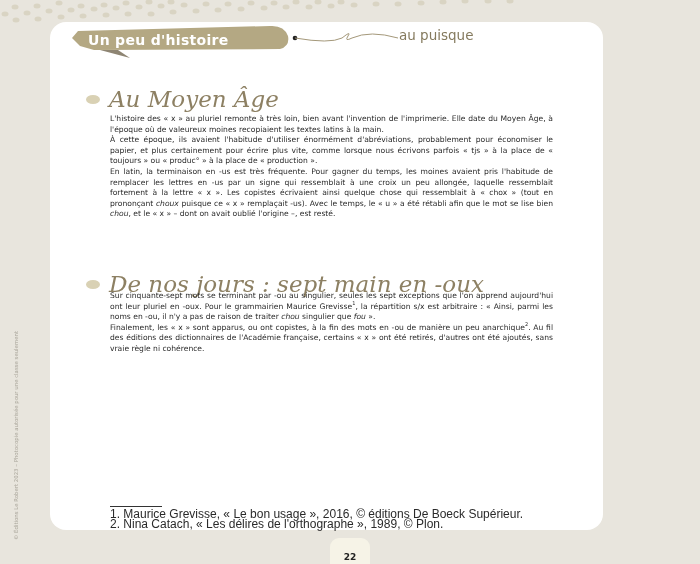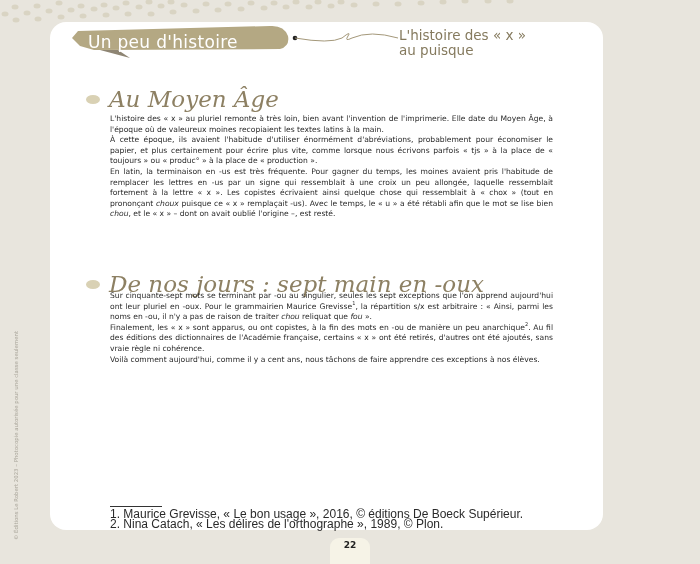--- a/index.html
+++ b/index.html
@@ -12,22 +12,22 @@
   .page {
     position:absolute; left:50px; top:22px; width:553px; height:508px;
     background:#ffffff; border-radius:16px;
   }
   .ribbon {
     position:absolute; left:70px; top:24px; width:230px; height:32px;
   }
   .ribbon svg { position:absolute; left:0; top:0; }
   .ribbon-title {
     position:absolute; left:88px; top:32px;
-    font-family:"DejaVu Sans", sans-serif; font-weight:normal;
-    font-size:17px; color:#ffffff; letter-spacing:0.3px;
+    font-family:"DejaVu Sans", sans-serif; font-weight:bold;
+    font-size:14px; color:#ffffff; letter-spacing:0.3px;
     white-space:nowrap;
   }
   .string { position:absolute; left:290px; top:24px; }
   .subtitle {
     position:absolute; left:399px; top:28px; width:190px;
     font-family:"DejaVu Sans", sans-serif; font-size:13.5px; line-height:15px;
     color:#857a5e;
   }
   .section-head {
     position:absolute; left:86px;
@@ -55,21 +55,21 @@
     font-family:Liberation Sans, sans-serif; font-size:12px; line-height:10px;
     color:#2a2a2a;
   }
   .footnotes p { margin:0; }
   .page-tab {
     position:absolute; left:330px; top:538px; width:40px; height:30px;
     background:#f6f3e7; border-radius:9px 9px 0 0;
     text-align:center;
   }
   .page-number {
-    display:block; padding-top:2px;
+    display:block; padding-top:14px;
     font-family:"DejaVu Sans", sans-serif; font-weight:bold; font-size:9px; color:#222;
   }
   .side-credit {
     position:absolute; left:13px; top:540px;
     transform-origin:0 0; transform:rotate(-90deg);
     font-family:"DejaVu Sans", sans-serif; font-size:5.4px; color:#a9a59a;
     white-space:nowrap;
   }
   sup { font-size:5px; line-height:0; }
 </style>
@@ -136,42 +136,40 @@
     <path d="M2,14 L8,7 L200,2 Q214,1 218,12 Q220,22 210,25 L24,26 L10,22 Z" fill="#b4a883"></path>
   </svg>
 </div>
 <span class="ribbon-title">Un peu d'histoire</span>
 
 <svg class="string" width="112" height="32" viewBox="0 0 112 32">
   <circle cx="5" cy="14" r="2.3" fill="#222"></circle>
   <path d="M5,14 Q40,20 52,14 Q62,6 58,12 Q54,18 62,14 Q80,6 108,14" fill="none" stroke="#a4987a" stroke-width="1"></path>
 </svg>
 <div class="subtitle">
-  <div>L'histoire des « x »</div>
   <div>au puisque</div>
 </div>
 
 <div class="section-head" style="top:86px;">
   <span class="bullet"></span>
   <span class="section-title">Au Moyen Âge</span>
 </div>
 <div class="body" style="top:114px;">
   <p>L'histoire des « x » au pluriel remonte à très loin, bien avant l'invention de l'imprimerie. Elle date du Moyen Âge, à l'époque où de valeureux moines recopiaient les textes latins à la main.</p>
   <p>À cette époque, ils avaient l'habitude d'utiliser énormément d'abréviations, probablement pour économiser le papier, et plus certainement pour écrire plus vite, comme lorsque nous écrivons parfois « tjs » à la place de « toujours » ou « produc° » à la place de « production ».</p>
   <p><span>En latin, la terminaison en -us est très fréquente. Pour gagner du temps, les moines avaient pris l'habitude de remplacer les lettres en -us par un signe qui ressemblait à une croix un peu allongée, laquelle ressemblait fortement à la lettre « x ». Les copistes écrivaient ainsi quelque chose qui ressemblait à « chox » (tout en prononçant</span> <i>choux</i> <span>puisque ce « x » remplaçait -us). Avec le temps, le « u » a été rétabli afin que le mot se lise bien</span> <i>chou</i><span>, et le « x » – dont on avait oublié l'origine –, est resté.</span></p>
 </div>
 
 <div class="section-head" style="top:271px;">
   <span class="bullet"></span>
   <span class="section-title">De nos jours : sept main en -oux</span>
 </div>
 <div class="body" style="top:291px;">
-  <p><span>Sur cinquante-sept mots se terminant par -ou au singulier, seules les sept exceptions que l'on apprend aujourd'hui ont leur pluriel en -oux. Pour le grammairien Maurice Grevisse</span><sup>1</sup><span>, la répartition s/x est arbitraire : « Ainsi, parmi les noms en -ou, il n'y a pas de raison de traiter</span> <i>chou</i> <span>reliquat que</span> <i>fou</i> <span>».</span></p>
+  <p><span>Sur cinquante-sept mots se terminant par -ou au singulier, seules les sept exceptions que l'on apprend aujourd'hui ont leur pluriel en -oux. Pour le grammairien Maurice Grevisse</span><sup>1</sup><span>, la répartition s/x est arbitraire : « Ainsi, parmi les noms en -ou, il n'y a pas de raison de traiter</span> <i>chou</i> <span>singulier que</span> <i>fou</i> <span>».</span></p>
   <p><span>Finalement, les « x » sont apparus, ou ont copistes, à la fin des mots en -ou de manière un peu anarchique</span><sup>2</sup><span>. Au fil des éditions des dictionnaires de l'Académie française, certains « x » ont été retirés, d'autres ont été ajoutés, sans vraie règle ni cohérence.</span></p>
-  <p>Voilà comment aujourd'hui, comme il y a cent ans, nous tâchons de faire apprendre ces exceptions à nos élèves.</p>
 </div>
 
 <div class="footnote-rule"></div>
 <div class="footnotes">
   <p>1. Maurice Grevisse, « Le bon usage », 2016, © éditions De Boeck Supérieur.</p>
   <p>2. Nina Catach, « Les délires de l'orthographe », 1989, © Plon.</p>
 </div>
 
 <div class="page-tab">
   <span class="page-number">22</span>

